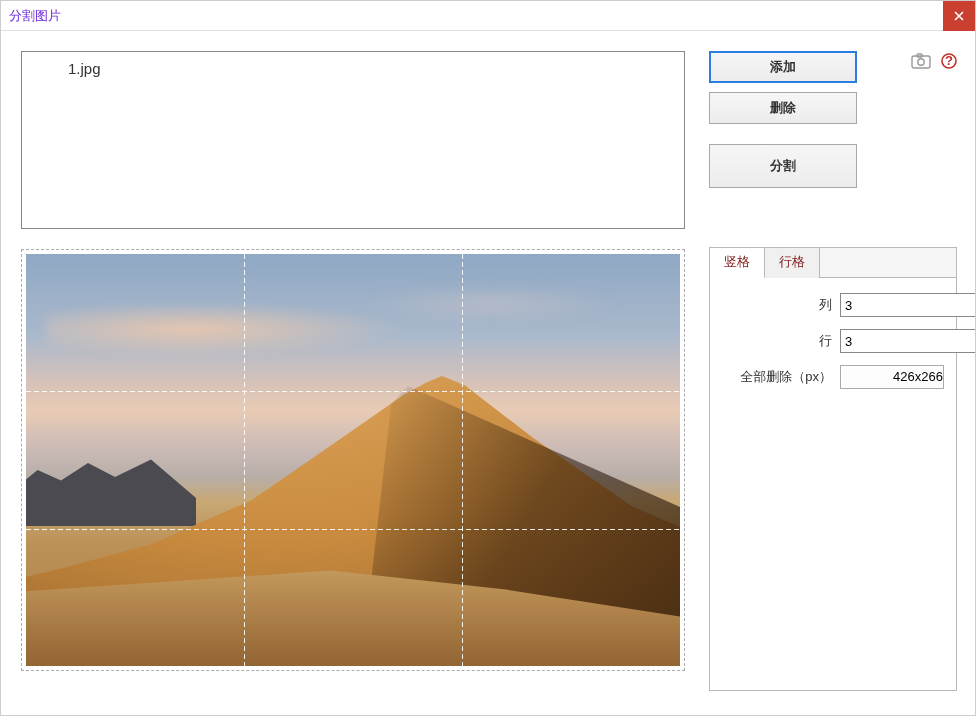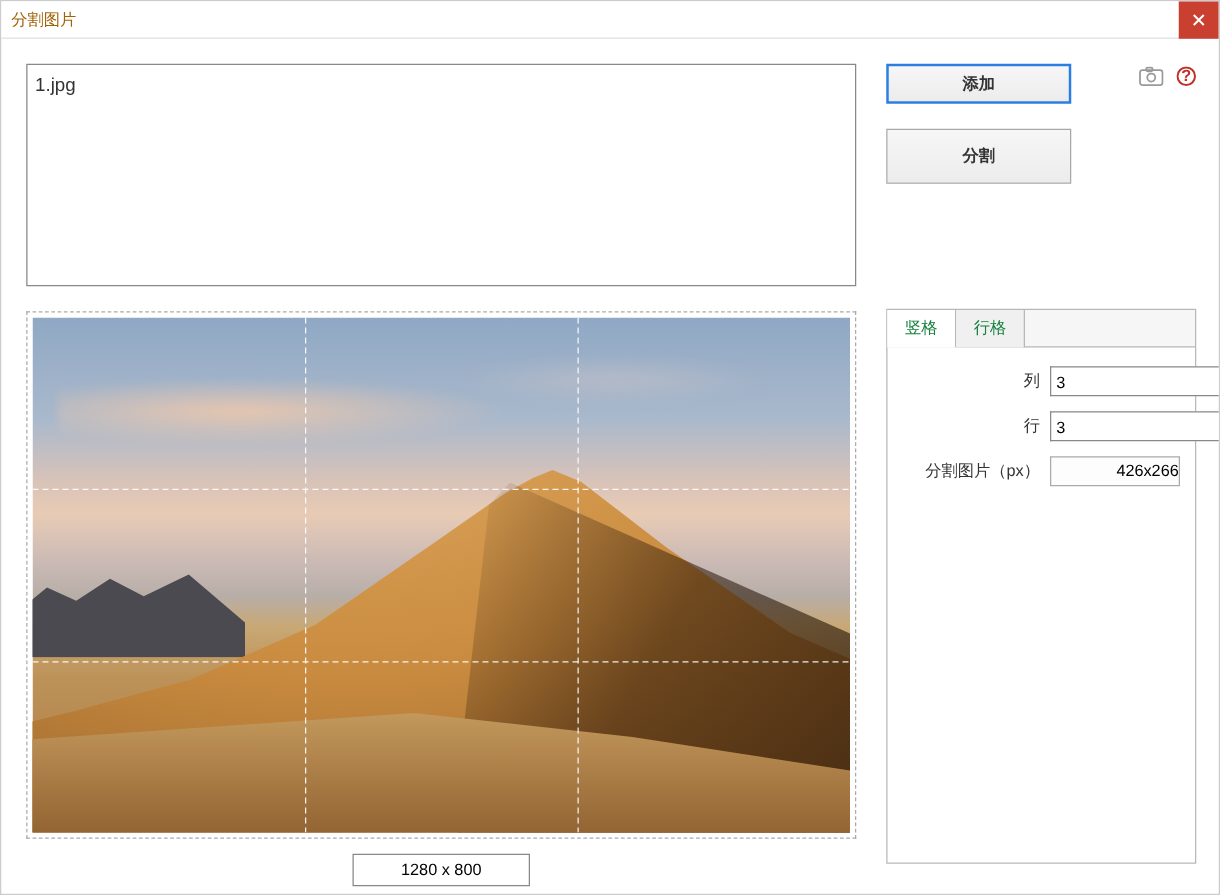--- a/index.html
+++ b/index.html
@@ -1,25 +1,25 @@
 <!DOCTYPE html>
 <html><head>
 <meta charset="utf-8">
 <style>
   * { box-sizing: border-box; margin: 0; padding: 0; font-family: "Microsoft YaHei", Arial, sans-serif; font-size: 13px; }
   body { background: #fff; width: 976px; height: 716px; overflow: hidden; position: relative; border: 1px solid #ccc;}
   
   .titlebar { height: 30px; background: #fff; border-bottom: 1px solid #e0e0e0; display: flex; align-items: center; justify-content: space-between; padding: 0 0 0 8px; }
-  .titlebar .title { color: #a16207; }
+  .titlebar .title { color: #6d28d9; }
   .closebtn { width: 32px; height: 30px; background: #c94030; color: #fff; display: flex; align-items: center; justify-content: center; cursor: pointer; font-size: 14px; }
   
   .content { position: absolute; top: 30px; left: 0; right: 0; bottom: 0; padding: 20px 18px 12px 20px; }
   
   .filelist { position: absolute; top: 20px; left: 20px; width: 664px; height: 178px; border: 1px solid #888; background: #fff; padding: 6px 6px; }
-  .filelist .item { color: #333; font-size: 15px; padding: 2px 0; }
+  .filelist .item { color: #333; font-size: 15px; padding: 2px 0; margin-left: 40px; }
   
   .btncol { position: absolute; top: 20px; left: 708px; width: 148px; font-weight: bold; }
   .btn { display: block; width: 148px; height: 32px; background: linear-gradient(#f6f6f6,#ececec); border: 1px solid #a8a8a8; color: #333; text-align: center; line-height: 30px; margin-bottom: 9px; cursor: pointer; }
   .btn.primary { border: 2px solid #2b7de1; line-height: 28px; }
   .btn.big { height: 44px; line-height: 42px; margin-top: 20px; }
   
   .topicons { position: absolute; top: 22px; right: 18px; display: flex; gap: 10px; align-items: center; }
   .topicons svg { display:block; }
   
   .preview-wrap { position: absolute; top: 218px; left: 20px; width: 664px; }
@@ -33,21 +33,21 @@
   .dune-shadow { position:absolute; bottom:-20px; left:340px; width:420px; height:300px; background: linear-gradient(120deg, rgba(40,20,5,0.0) 0%, rgba(40,20,5,0.55) 40%, rgba(30,15,5,0.7) 100%); clip-path: polygon(10% 0%, 100% 56%, 100% 100%, 0 100%, 0 80%, 6% 6%);}
   .dune-fore { position:absolute; bottom:-10px; left:-10px; width:700px; height:120px; background: linear-gradient(#caa062, #8e5f2e); clip-path: polygon(0 100%, 0 30%, 20% 22%, 45% 12%, 70% 28%, 100% 55%, 100% 100%);}
   
   .gridline { position:absolute; background-image: linear-gradient(to right, #fff 60%, transparent 40%); background-size: 8px 1px; height:1px; left:0; right:0; opacity:0.9;}
   .gridline.v { background-image: linear-gradient(to bottom, #fff 60%, transparent 40%); background-size: 1px 8px; width:1px; top:0; bottom:0; height:auto;}
   
   .dim-box { width: 142px; height: 26px; border: 1px solid #888; margin: 12px auto 0; text-align: center; line-height: 24px; background:#fff;}
   
   .panel { position: absolute; top: 216px; left: 708px; width: 248px; height: 444px; border: 1px solid #b8b8b8; background: #fff; }
   .tabs-row { height: 30px; display:flex; border-bottom: 1px solid #b8b8b8; background:#f6f6f6;}
-  .tab { padding: 0 14px; height:30px; line-height:28px; border-right:1px solid #b8b8b8; background:#f0f0f0; color:#15803d; cursor:pointer; position:relative;}
+  .tab { padding: 0 14px; height:30px; line-height:28px; border-right:1px solid #b8b8b8; background:#f0f0f0; color:#7f1d1d; cursor:pointer; position:relative;}
   .tab.active { background:#fff; border-bottom:1px solid #fff; margin-bottom:-1px; }
   
   .form { padding: 14px 12px; }
   .form-row { display:flex; align-items:center; margin-bottom:10px; height:26px;}
   .form-row label { width: 118px; text-align:right; padding-right:8px; color:#333;}
   .spin-wrap { display:flex; width:104px; height:24px;}
   .spin-input { flex:1; border:1px solid #888; border-right:none; padding:0 4px; background:#fff;}
   .cell-size-val { width:104px; height:24px; border:1px solid #aaa; text-align:right; line-height:22px; background:#fdfdfd;}
 </style>
 </head>
@@ -63,20 +63,21 @@
 </div>
 
 <div class="content">
 
   <div class="filelist">
     <div class="item">1.jpg</div>
   </div>
 
   <div class="btncol">
     <div class="btn primary">添加</div>
+    <div class="btn">删除</div>
     <div class="btn big">分割</div>
   </div>
 
   <div class="topicons">
     <span>
       <svg width="20" height="16" viewBox="0 0 20 16">
           <rect x="1" y="3" width="18" height="12" rx="2" fill="none" stroke="#999" stroke-width="1.4"></rect>
           <circle cx="10" cy="9" r="3.2" fill="none" stroke="#999" stroke-width="1.4"></circle>
           <rect x="6" y="1" width="5" height="3" rx="1" fill="none" stroke="#999" stroke-width="1.4"></rect>
         </svg>
@@ -98,21 +99,20 @@
         <div class="mtn"></div>
         <div class="dune-main"></div>
         <div class="dune-shadow"></div>
         <div class="dune-fore"></div>
         <div class="gridline" style="top:33.33%"></div>
         <div class="gridline" style="top:66.66%"></div>
         <div class="gridline v" style="left:33.33%"></div>
         <div class="gridline v" style="left:66.66%"></div>
       </div>
     </div>
-    <div class="dim-box">1280 x 800</div>
   </div>
 
   <div class="panel">
     <div class="tabs-row">
       <div class="tab active">竖格</div>
       <div class="tab">行格</div>
     </div>
     <div class="form">
       <div class="form-row">
         <label>列</label>
@@ -122,19 +122,19 @@
         </div>
       </div>
       <div class="form-row">
         <label>行</label>
         <div class="spin-wrap">
           <input class="spin-input" value="3" style="">
 
         </div>
       </div>
       <div class="form-row">
-        <label>分割图片（px）</label>
+        <label>全部删除（px）</label>
         <div class="cell-size-val">426x266</div>
       </div>
     </div>
   </div>
 
 </div>
 
 </body></html>

